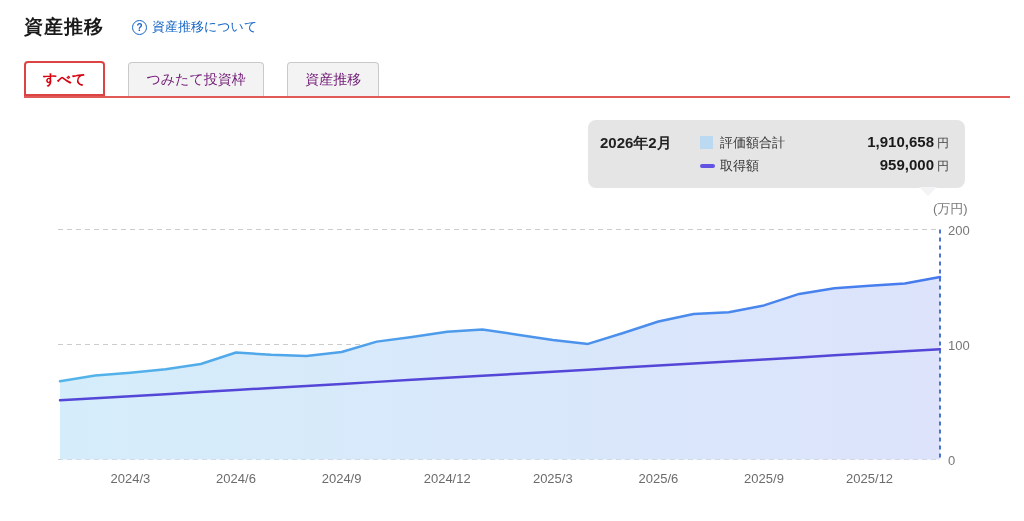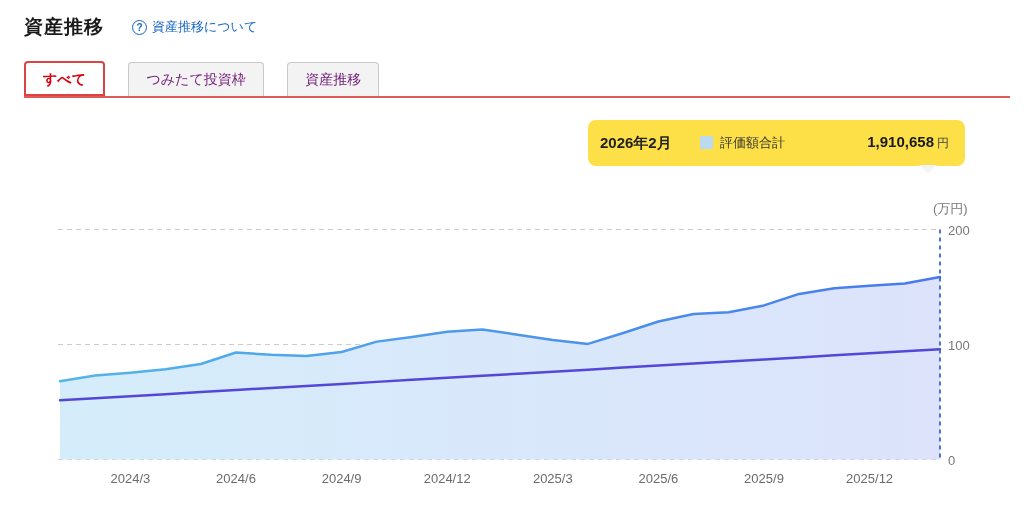--- a/index.html
+++ b/index.html
@@ -23,21 +23,21 @@
   .tab { position:relative; display:inline-block; height:35px; line-height:33px;
          padding:0 17px; font-size:14px; margin-right:19px; vertical-align:bottom;
          border-radius:4px 4px 0 0; cursor:pointer; }
   .tab.active { background:#ffffff; border:2px solid #dc4444; color:#d7000f;
                 font-weight:bold; z-index:2; }
   .tab.inactive { background:#f3f3f3; border:1px solid #c9c9c9; border-bottom:none;
                   color:#701a75; height:34px; }
 
   
   .tooltip { position:absolute; left:588px; top:120px; width:377px;
-             background:#fde047; border-radius:8px; padding:13px 16px 13px 12px;
+             background:#e5e5e5; border-radius:8px; padding:13px 16px 13px 12px;
              display:flex; z-index:3; }
   .tooltip-tail { position:absolute; right:28px; bottom:-8px; width:0; height:0;
                   border-left:9px solid transparent; border-right:9px solid transparent;
                   border-top:9px solid #f4f4f6; }
   .tooltip-date { width:100px; font-size:15px; font-weight:bold; color:#222222;
                   padding-top:1px; }
   .tooltip-rows { flex:1; display:flex; flex-direction:column; gap:4px; }
   .t-row { display:flex; align-items:center; height:19px;justify-content:space-between; }
   .t-swatch { width:20px; display:flex; align-items:center; }
   .sw-area { width:13px; height:13px; background:#bcd9f2; }
@@ -104,15 +104,22 @@
 <div class="tooltip">
   <div class="tooltip-date">2026年2月</div>
   <div class="tooltip-rows">
     <div class="t-row">
       <span class="t-swatch">
           <span class="sw-area"></span>
         </span>
       <span class="t-label">評価額合計</span>
       <span class="t-value"><span>1,910,658</span><span class="t-unit">円</span></span>
     </div>
+    <div class="t-row">
+      <span class="t-swatch">
+          <span class="sw-line"></span>
+        </span>
+      <span class="t-label">取得額</span>
+      <span class="t-value"><span>959,000</span><span class="t-unit">円</span></span>
+    </div>
   </div>
   <div class="tooltip-tail"></div>
 </div>
 
 </body></html>

